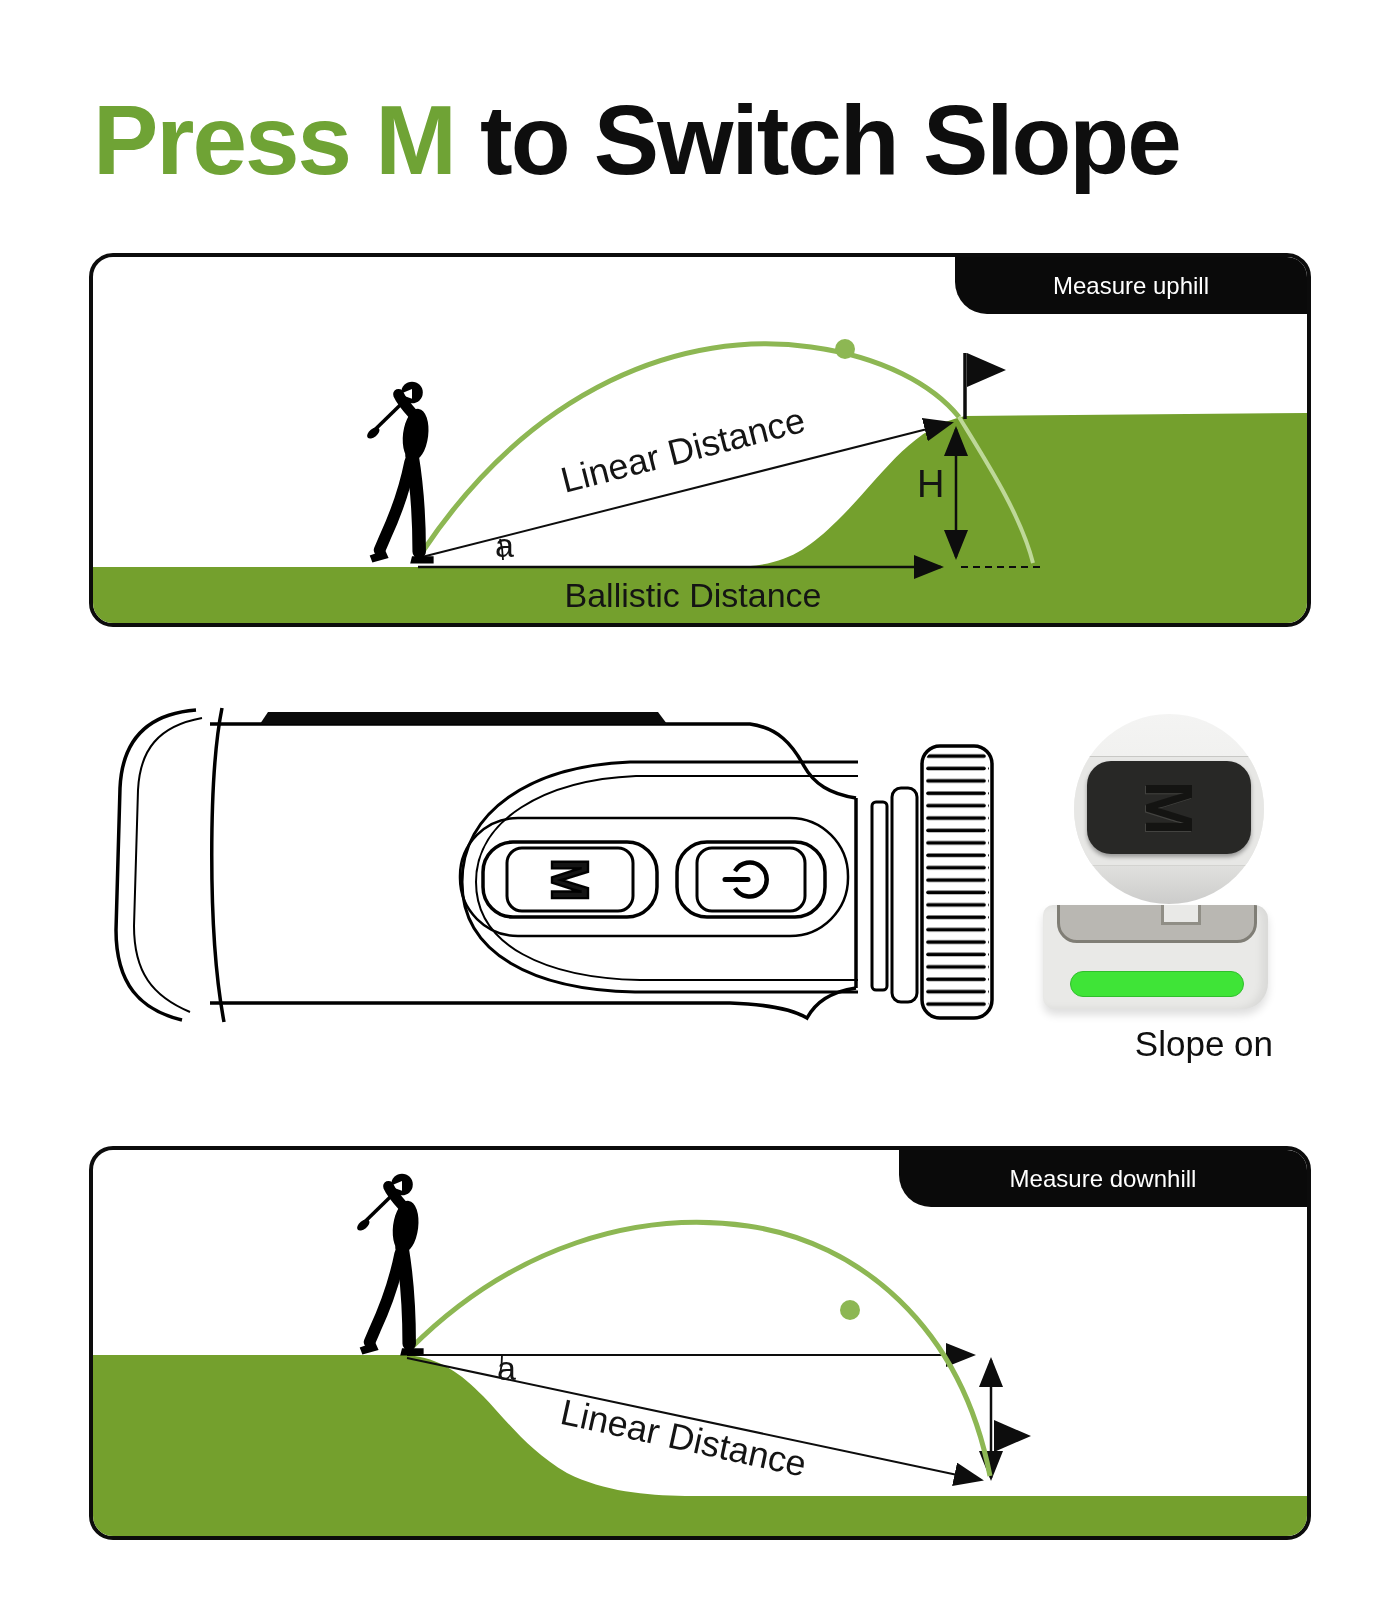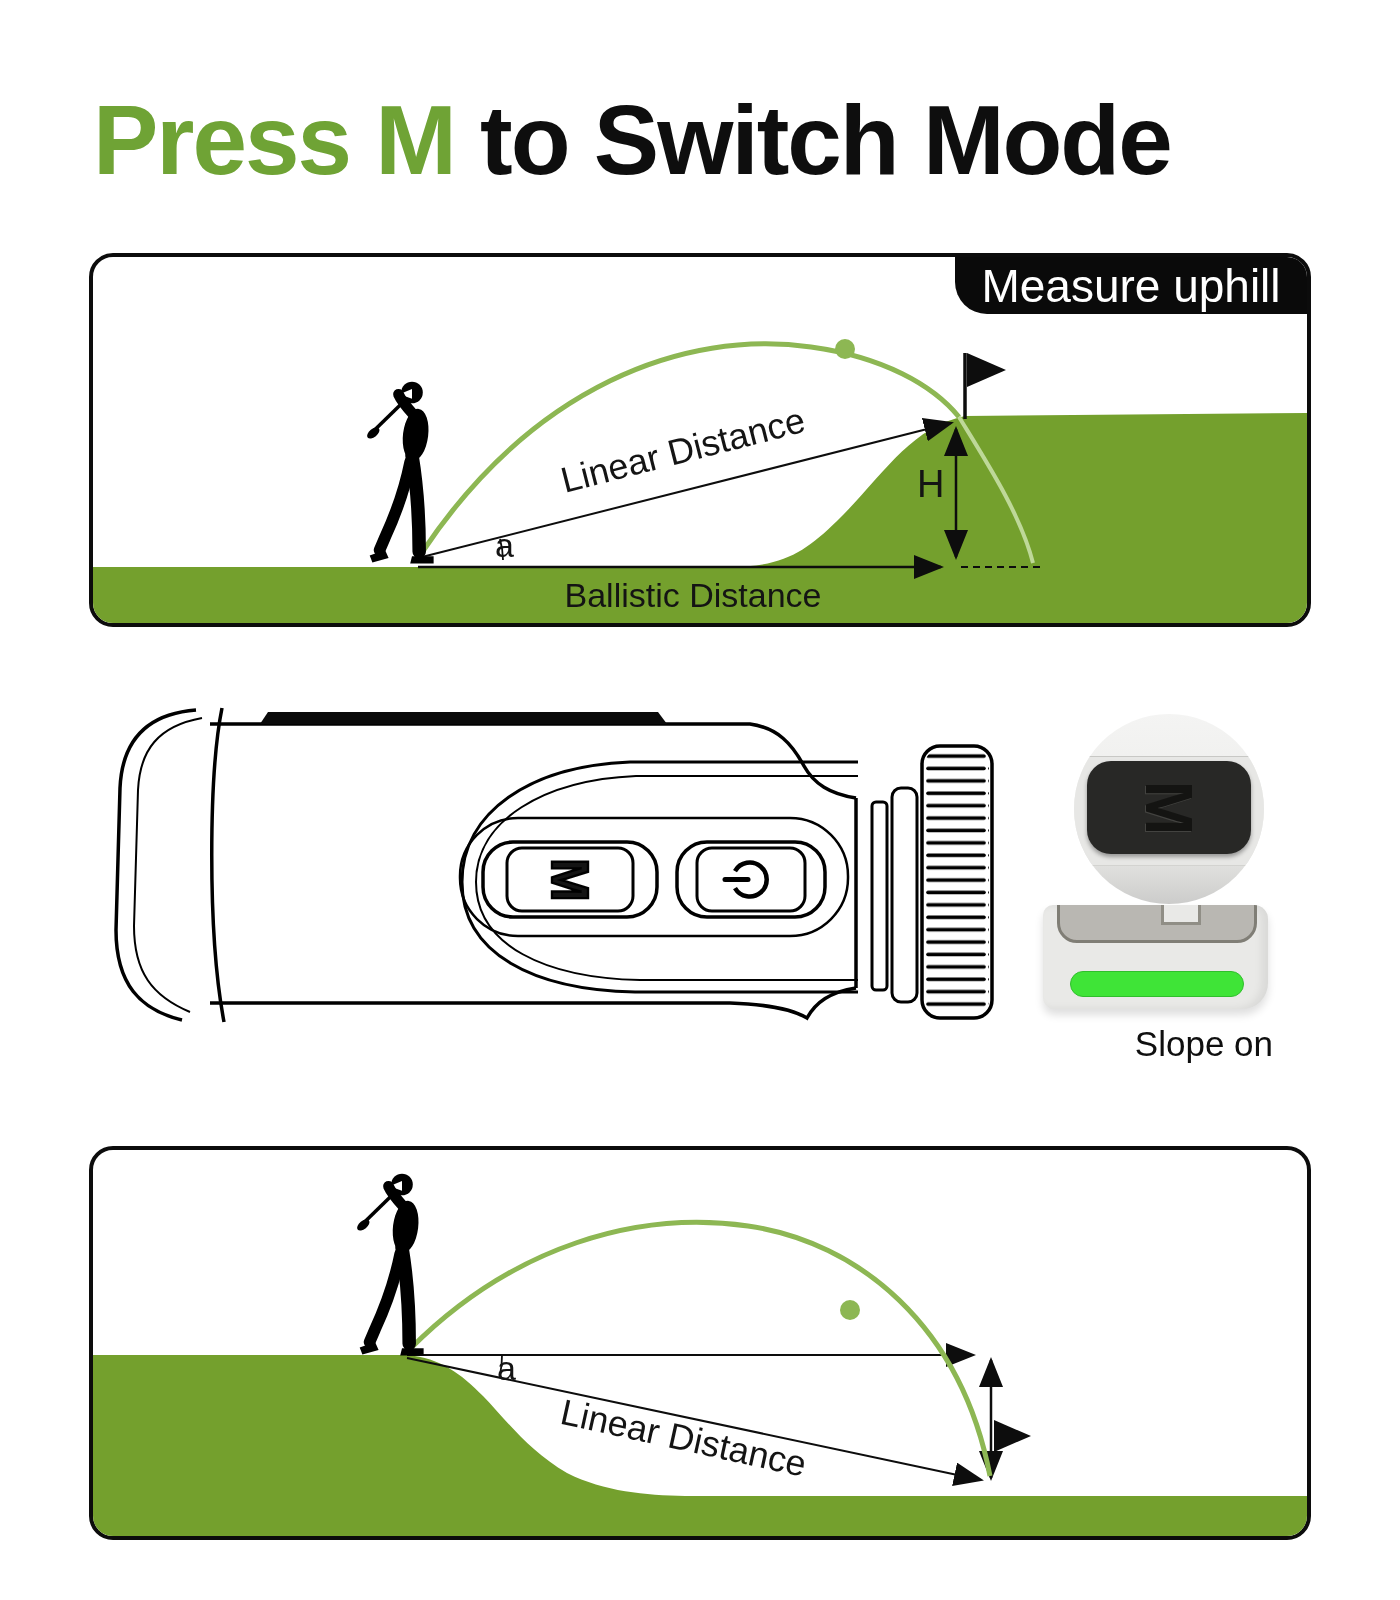--- a/index.html
+++ b/index.html
@@ -17,21 +17,21 @@
   
   .panel{
     left:89px;width:1214px;border:4px solid #0c0c0c;border-radius:24px;
     background:#ffffff;overflow:hidden;
   }
   #panel-uphill{top:253px;height:366px;}
   #panel-downhill{top:1146px;height:386px;}
   .panel svg{position:absolute;left:0;top:0;}
   .badge{
     position:absolute;top:0;right:0;background:#0A0A0A;color:#ffffff;
-    font-size:46px;display:flex;align-items:center;justify-content:center;
+    font-size:24px;display:flex;align-items:center;justify-content:center;
     border-bottom-left-radius:32px;border-top-right-radius:16px;height:57px;
   }
   #badge-uphill{width:352px;}
   #badge-downhill{width:408px;}
   
   text{font-family:"Liberation Sans", sans-serif;fill:#141414;}
   
   #device{left:110px;top:692px;}
   
   #closeup{
@@ -85,21 +85,21 @@
       <ellipse cx="54" cy="62" rx="14" ry="29" transform="rotate(7 54 62)" fill="#000"></ellipse>
       <path d="M50,85 C55,115 58,150 58,192" stroke="#000" stroke-width="15" fill="none" stroke-linecap="round"></path>
       <path d="M50,197 h24 v8 h-26 z" fill="#000"></path>
       <path d="M48,92 C42,122 32,150 20,176 L14,190" stroke="#000" stroke-width="13" fill="none" stroke-linecap="round"></path>
       <path d="M3,196 l17,-6 4,9 -18,5 z" fill="#000"></path>
     </g>
   </defs>
 </svg>
 
 <div id="title" class="abs">
-  <span class="hl">Press M</span><span> to Switch Mode</span>
+  <span class="hl">Press M</span><span> to Switch Slope</span>
 </div>
 
 <div id="panel-uphill" class="panel abs">
   <svg width="1214" height="366" viewBox="0 0 1214 366">
     <defs>
       <marker id="arwU" viewBox="0 0 10 8" refX="9" refY="4" markerWidth="30" markerHeight="24" orient="auto-start-reverse" markerUnits="userSpaceOnUse">
         <path d="M0,0 L10,4 L0,8 z" fill="#0d0d0d"></path>
       </marker>
     </defs>
 
@@ -218,13 +218,16 @@
     <path d="M 318 198 C 420 96 545 60 655 76 C 765 92 868 175 897 326" fill="none" stroke="#8DB753" stroke-width="5"></path>
     <circle cx="757" cy="160" r="10" fill="#8DB753"></circle>
 
     <path d="M901,270 L938,286 L901,302 Z" fill="#0d0d0d"></path>
 
     <use href="#golfer" transform="translate(264,21) scale(0.9)"></use>
 
     <text x="588" y="300" font-size="36" text-anchor="middle" transform="rotate(12.4 588 300)">Linear Distance</text>
     <text x="404" y="230" font-size="34">a</text>
   </svg>
+  <div id="badge-downhill" class="badge">
+    <span>Measure downhill</span>
+  </div>
 </div>
 
 </body></html>

